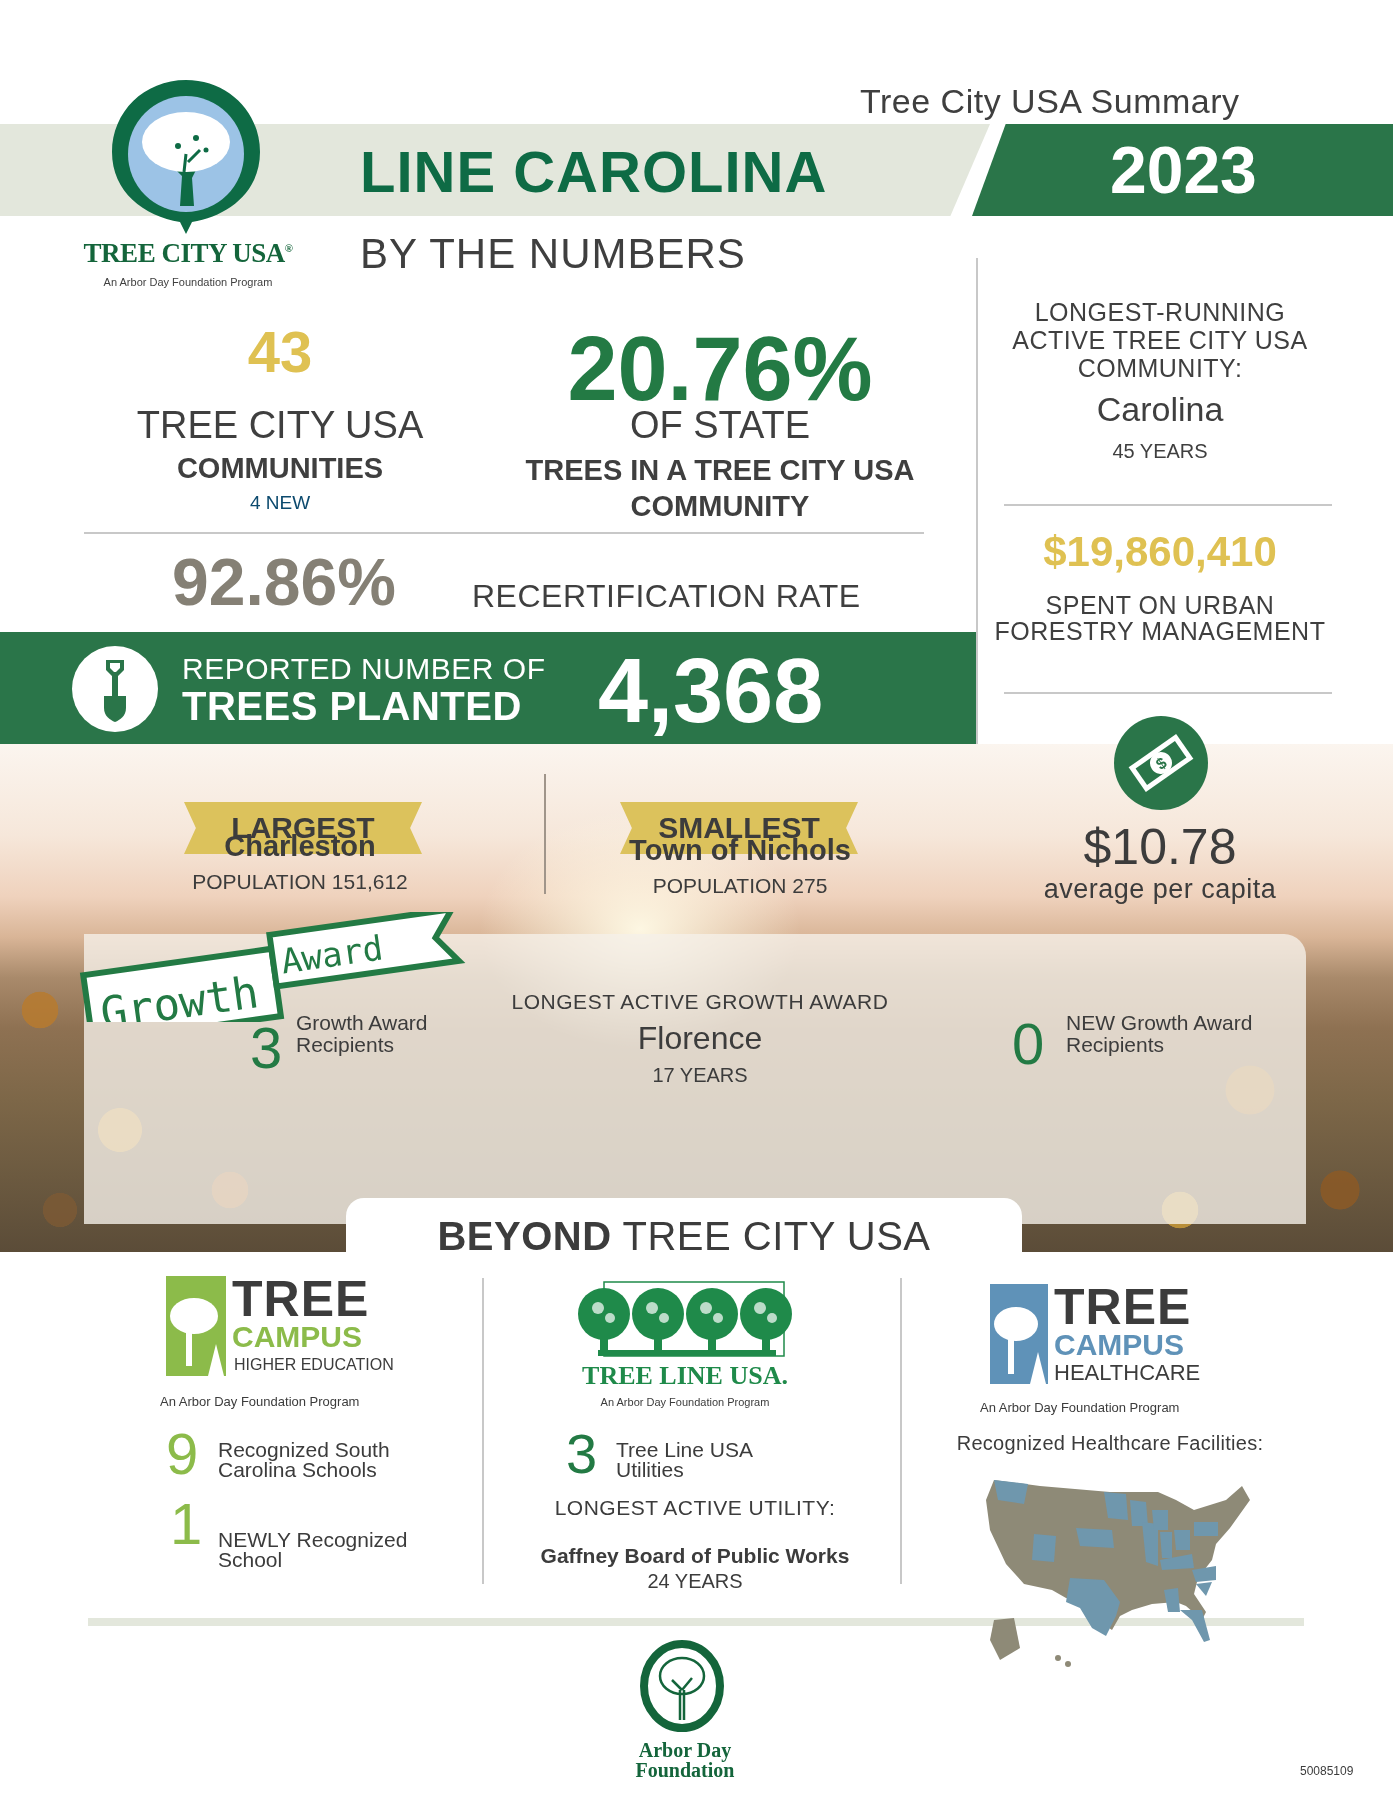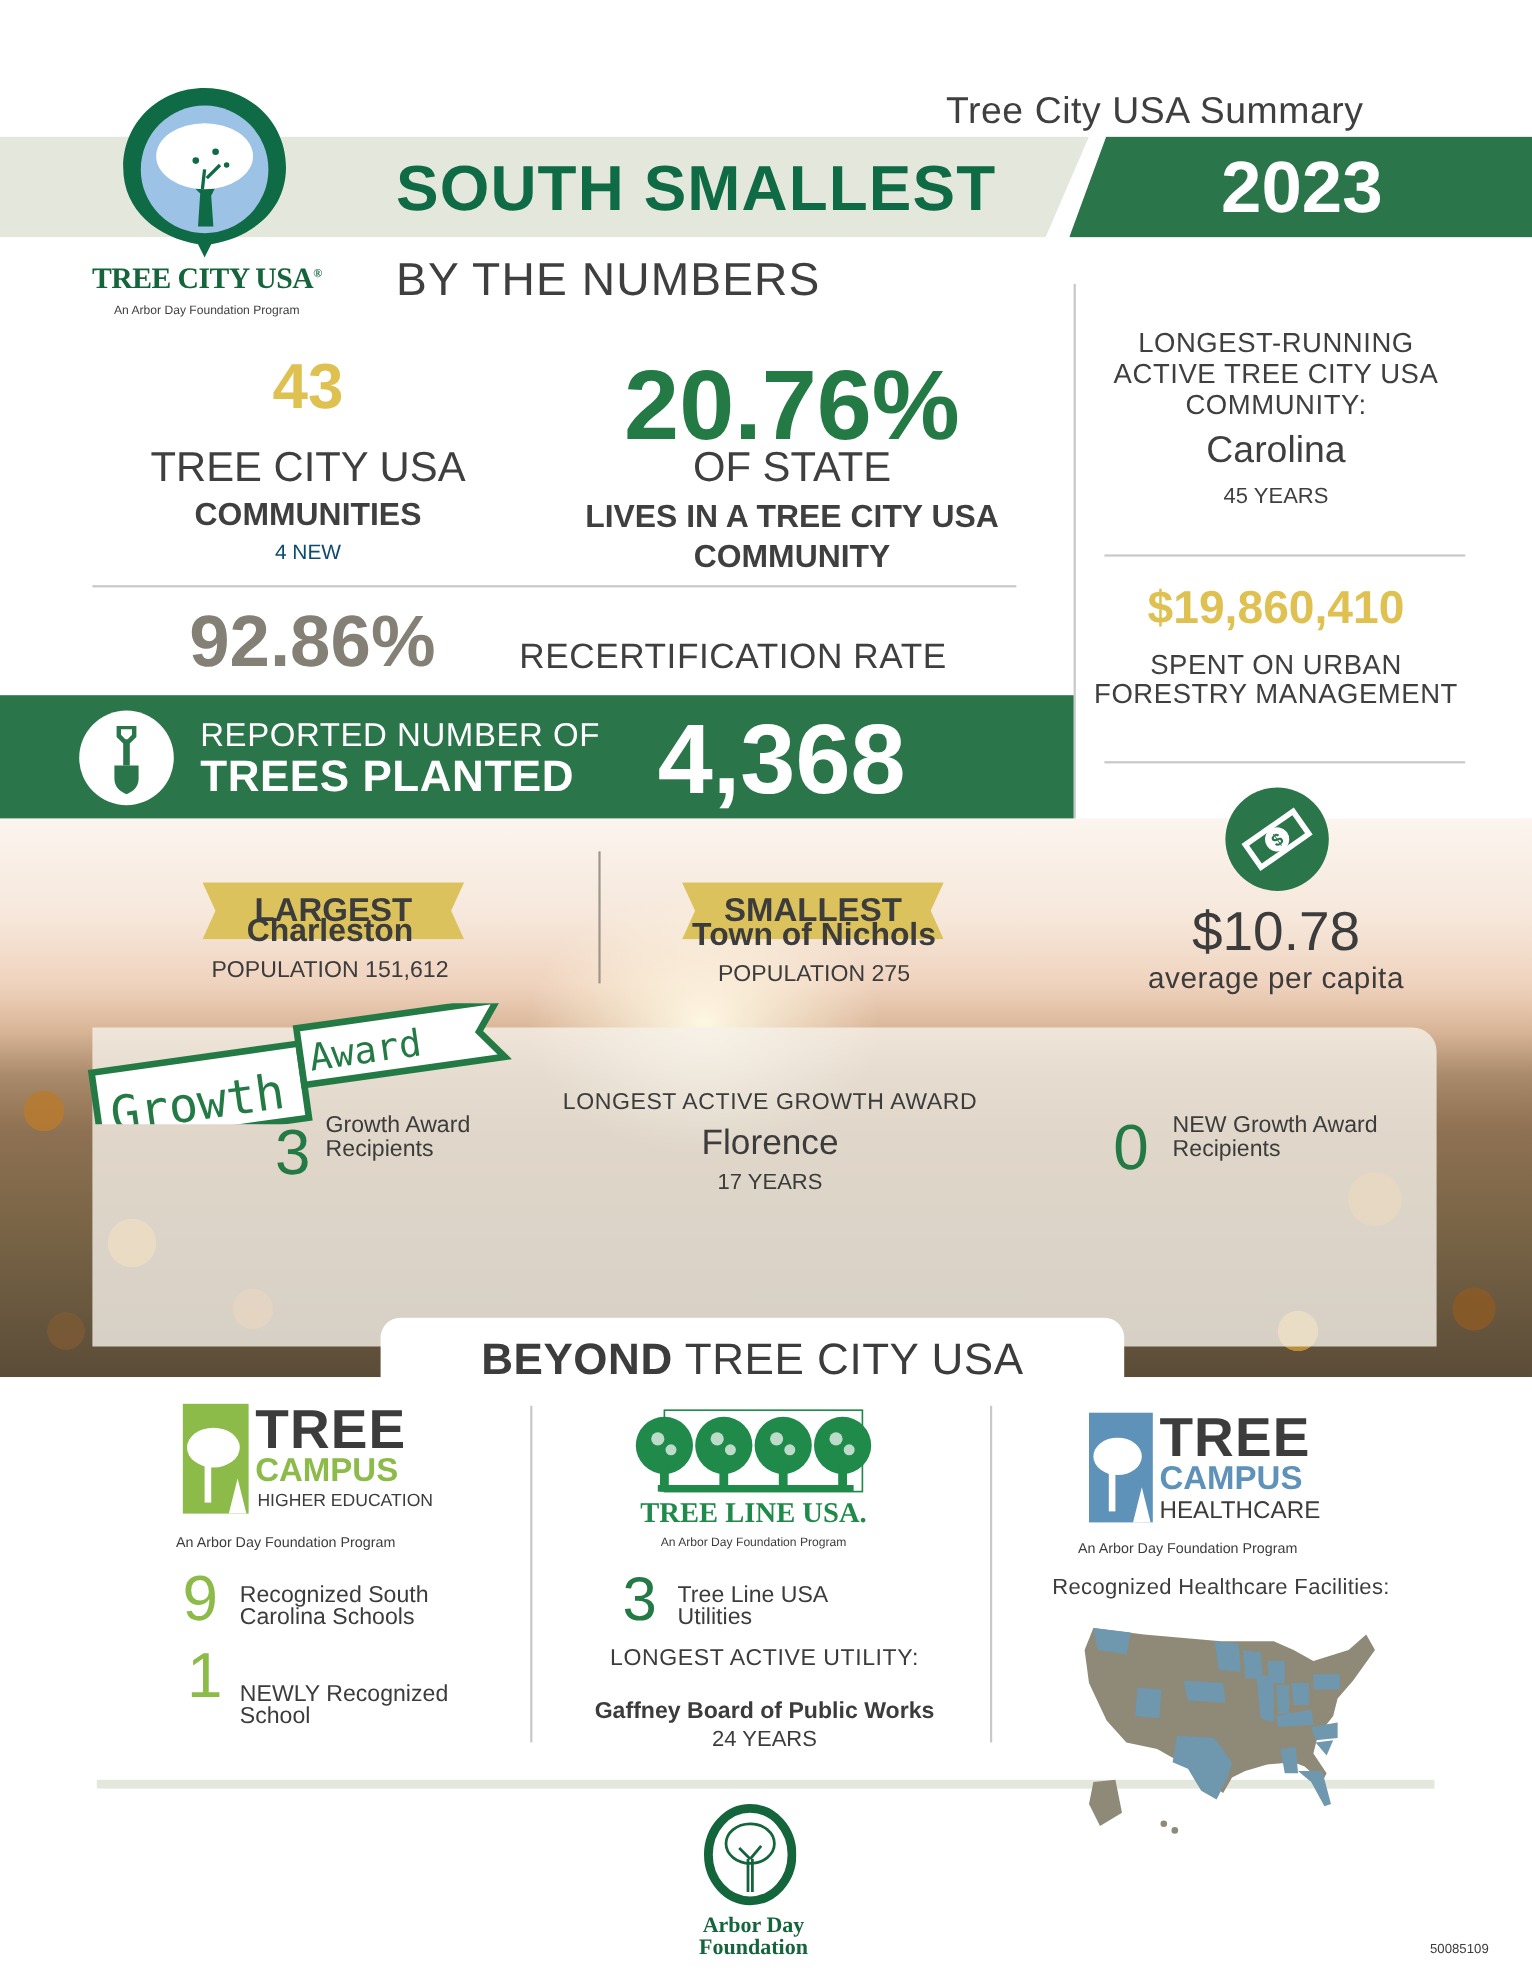--- a/index.html
+++ b/index.html
@@ -123,21 +123,21 @@
   .adf-logo { left: 640px; top: 1640px; width: 84px; height: 96px; }
   .adf-text { left: 610px; top: 1740px; width: 150px; font-family: "Liberation Serif", serif; font-weight: bold; color: #14653b; font-size: 20px; line-height: 20px; text-align: center; }
   .doc-id { left: 1300px; top: 1764px; font-size: 12px; color: #3c3c3c; }
 </style>
 </head>
 <body>
 
 <div class="abs top-band"></div>
 <div class="abs year-band"></div>
 <div class="abs summary-title">Tree City USA Summary</div>
-<div class="abs state-title">SOUTH SMALLEST</div>
+<div class="abs state-title">LINE CAROLINA</div>
 <div class="abs year-text">2023</div>
 <div class="abs by-numbers">BY THE NUMBERS</div>
 
 <svg class="abs logo-tcusa" viewBox="0 0 156 160">
   <path d="M78 4 C120 4 152 36 152 76 C152 116 120 140 84 146 L78 158 L72 146 C36 140 4 116 4 76 C4 36 36 4 78 4 Z" fill="#0e6b45"></path>
   <circle cx="78" cy="78" r="58" fill="#9cc3e6"></circle>
   <path d="M72 130 L74 100 L62 88 L70 88 L76 96 L80 80 L84 92 L94 82 L84 102 L86 130 Z" fill="#0e6b45"></path>
   <ellipse cx="78" cy="66" rx="44" ry="30" fill="#ffffff"></ellipse>
   <ellipse cx="62" cy="58" rx="16" ry="12" fill="#ffffff"></ellipse>
   <circle cx="70" cy="70" r="3" fill="#0e6b45"></circle>
@@ -148,21 +148,21 @@
 <div class="abs logo-tcusa-text"><span>TREE CITY USA</span><sup style="font-size:11px">®</sup></div>
 <div class="abs logo-tcusa-sub">An Arbor Day Foundation Program</div>
 
 <div class="abs big-43 center">43</div>
 <div class="abs tcusa-label center">TREE CITY USA</div>
 <div class="abs communities center">COMMUNITIES</div>
 <div class="abs new-comm center">4 NEW</div>
 
 <div class="abs big-pct center">20.76%</div>
 <div class="abs of-state center">OF STATE</div>
-<div class="abs lives center">LIVES IN A TREE CITY USA COMMUNITY</div>
+<div class="abs lives center">TREES IN A TREE CITY USA COMMUNITY</div>
 
 <div class="abs hr-1"></div>
 <div class="abs recert-val">92.86%</div>
 <div class="abs recert-label">RECERTIFICATION RATE</div>
 
 <div class="abs vline-right"></div>
 <div class="abs longest-head center">LONGEST-RUNNING ACTIVE TREE CITY USA COMMUNITY:</div>
 <div class="abs columbia center">Carolina</div>
 <div class="abs columbia-yrs center">45 YEARS</div>
 <div class="abs hr-r1"></div>

